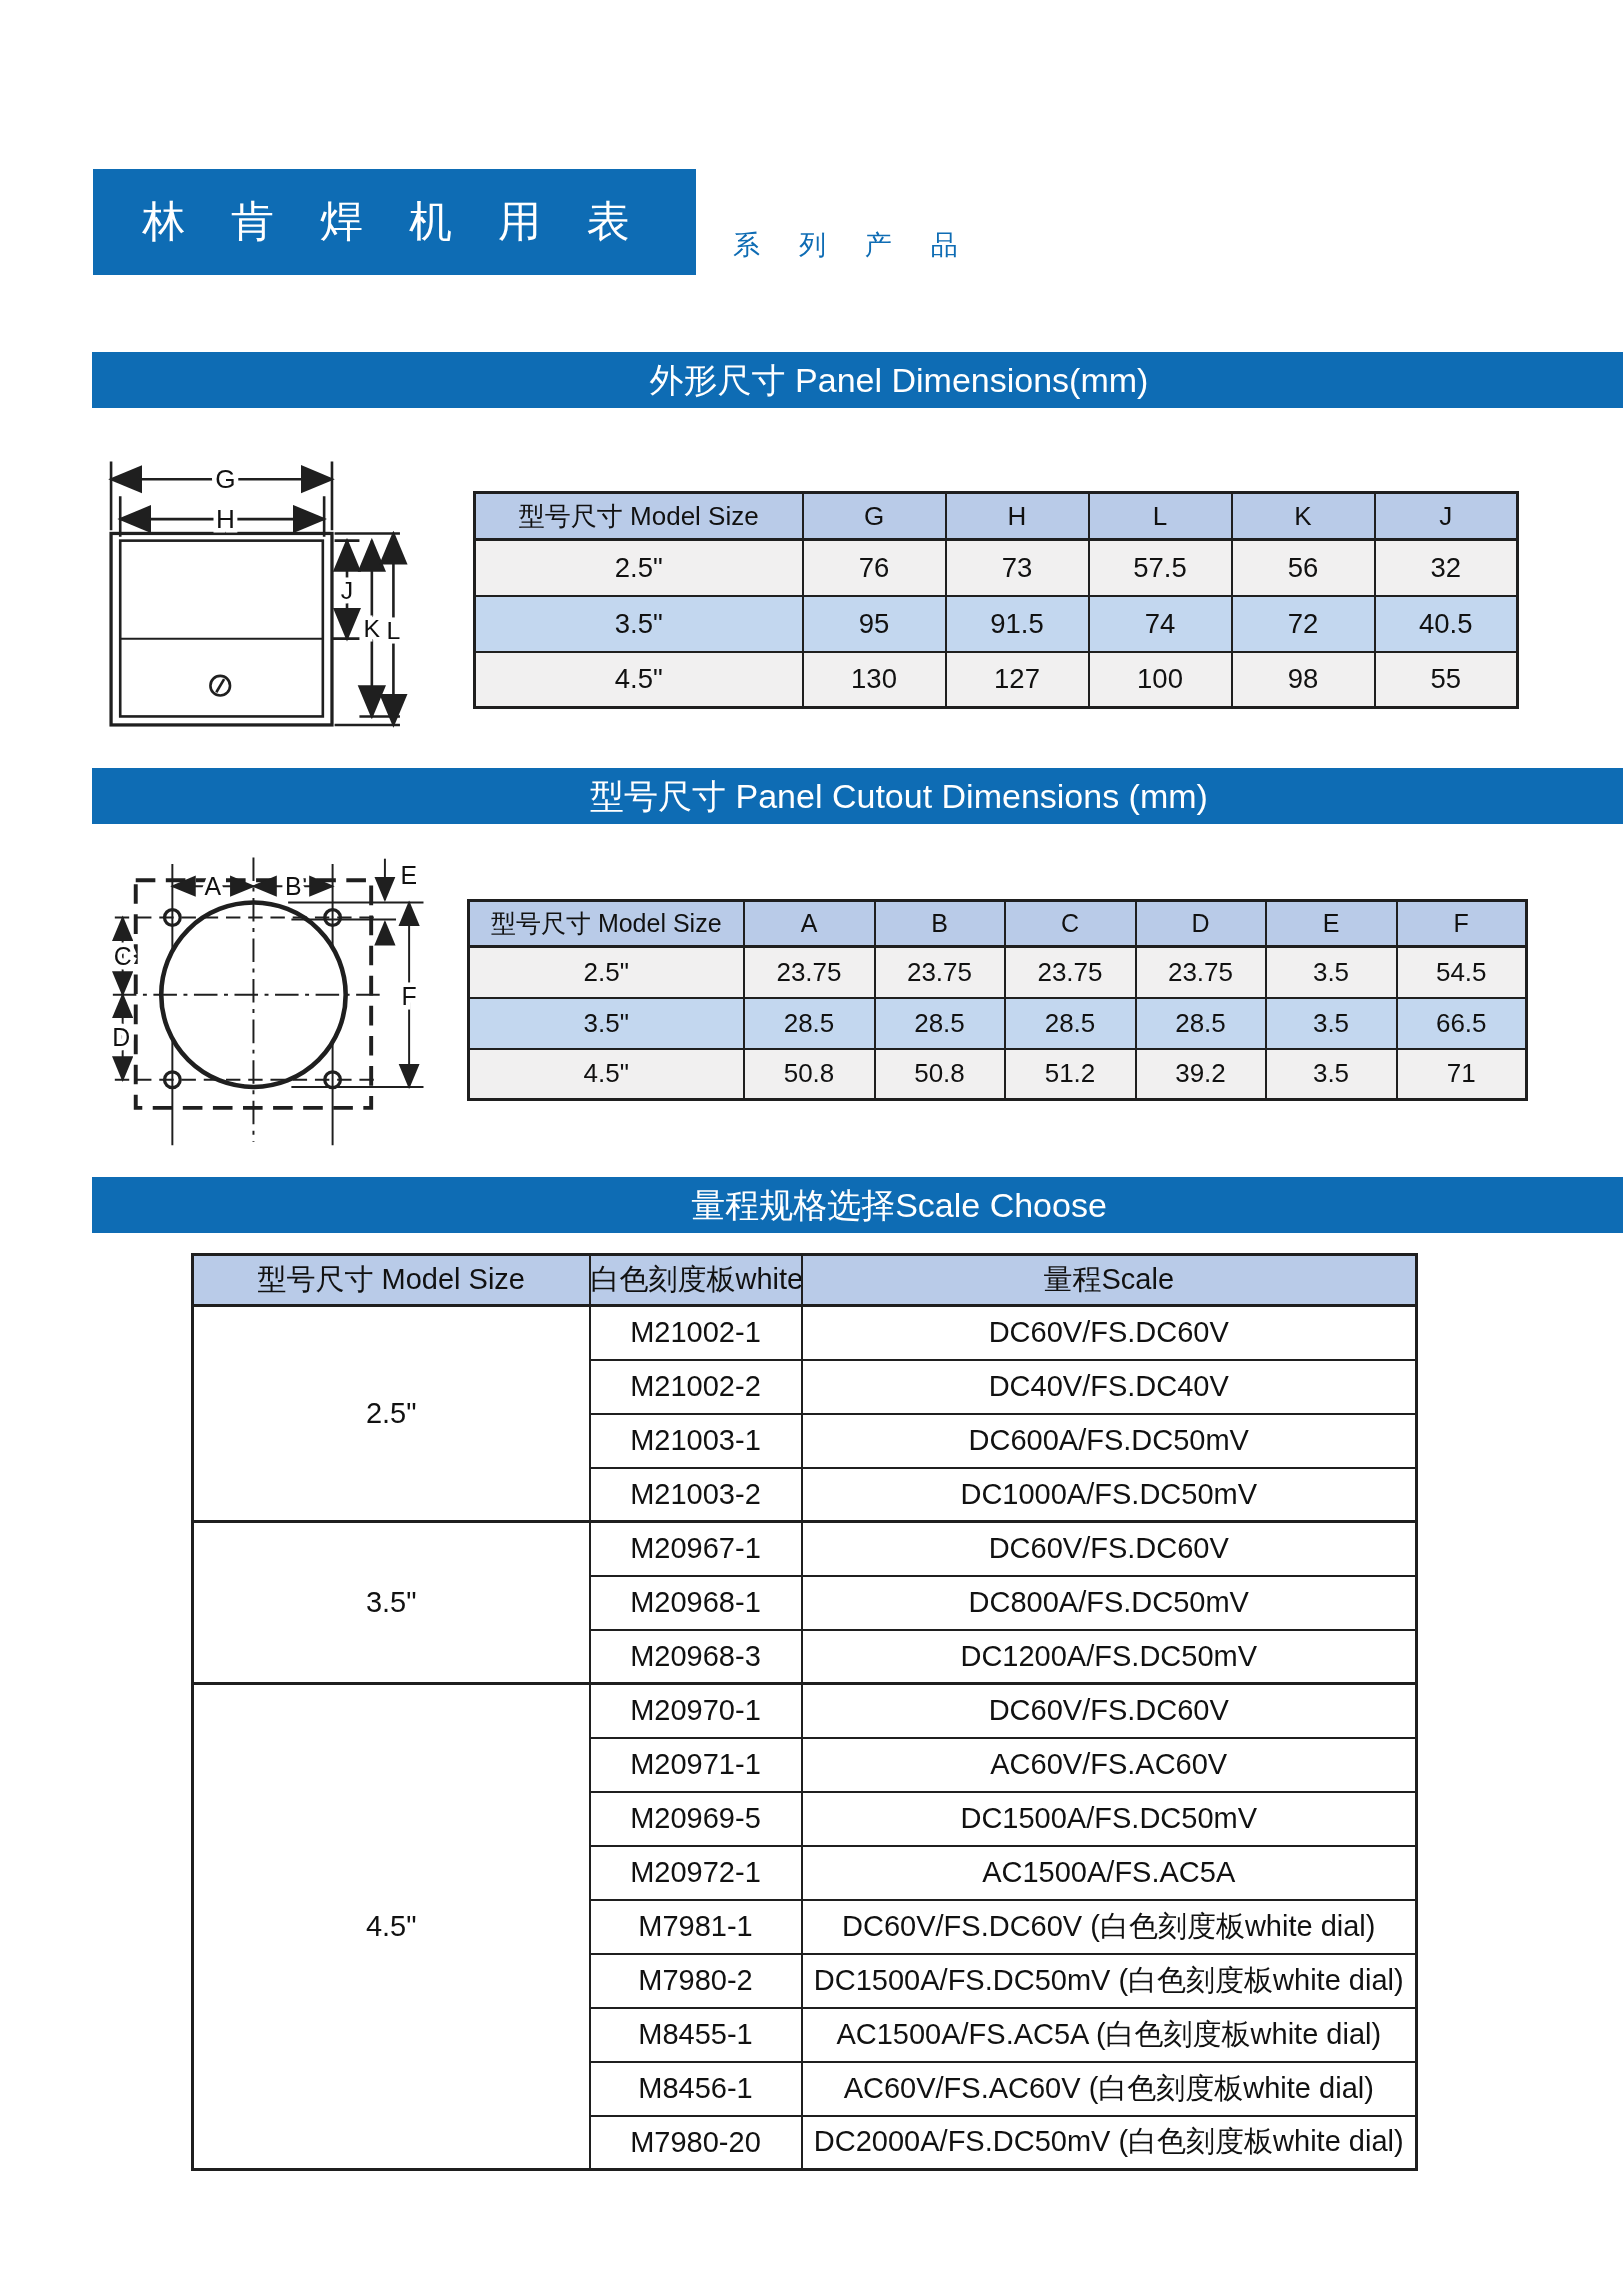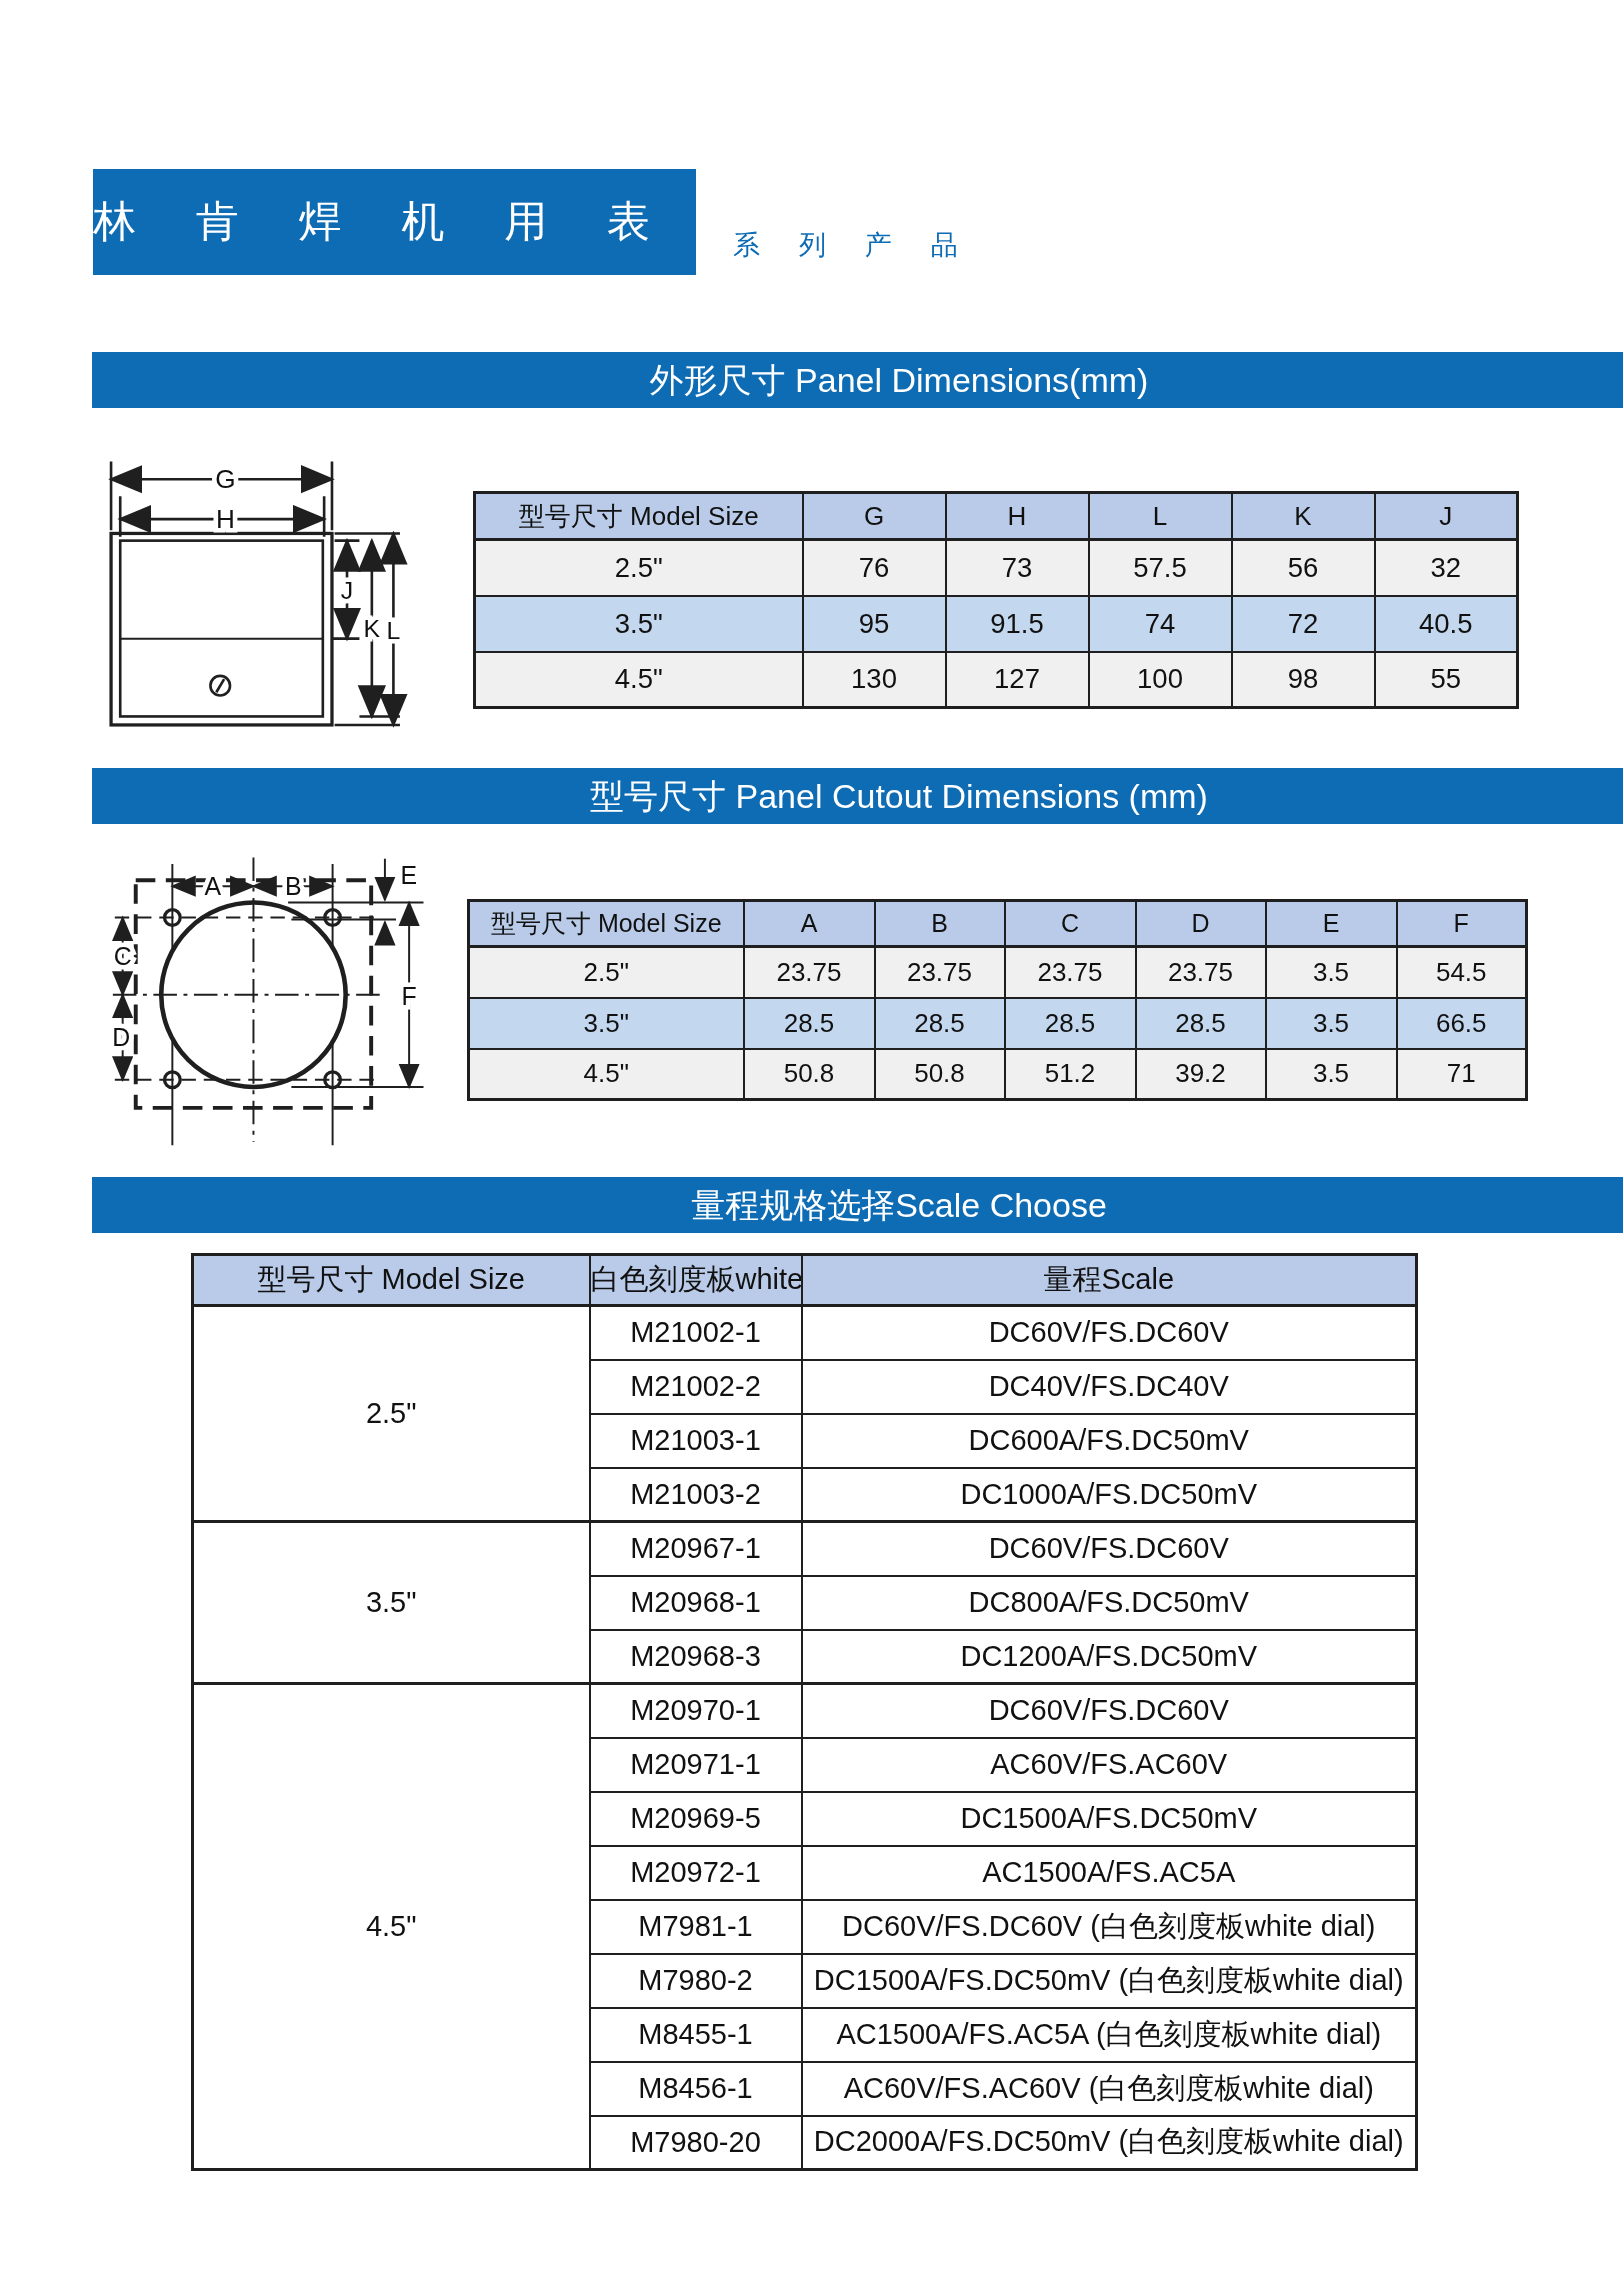--- a/index.html
+++ b/index.html
@@ -16,23 +16,22 @@
     font-family:"Liberation Sans","DejaVu Sans",sans-serif;
     color:#111;
   }
   .abs{position:absolute;}
 
   
   .title-box{
     left:93px;top:169px;width:603px;height:106px;
     background:var(--blue);color:#fff;
     font-size:43px;letter-spacing:17px;
-    display:flex;align-items:center;justify-content:flex-start;
+    display:flex;align-items:center;justify-content:center;
     white-space:nowrap;
-    font-family:Liberation Mono, monospace;
   }
   .series-label{
     left:733px;top:227px;
     color:var(--blue);font-size:27px;letter-spacing:15.7px;white-space:nowrap;
   }
 
   
   .banner{
     left:92px;width:1614px;height:56px;
     background:var(--blue);color:#fff;

